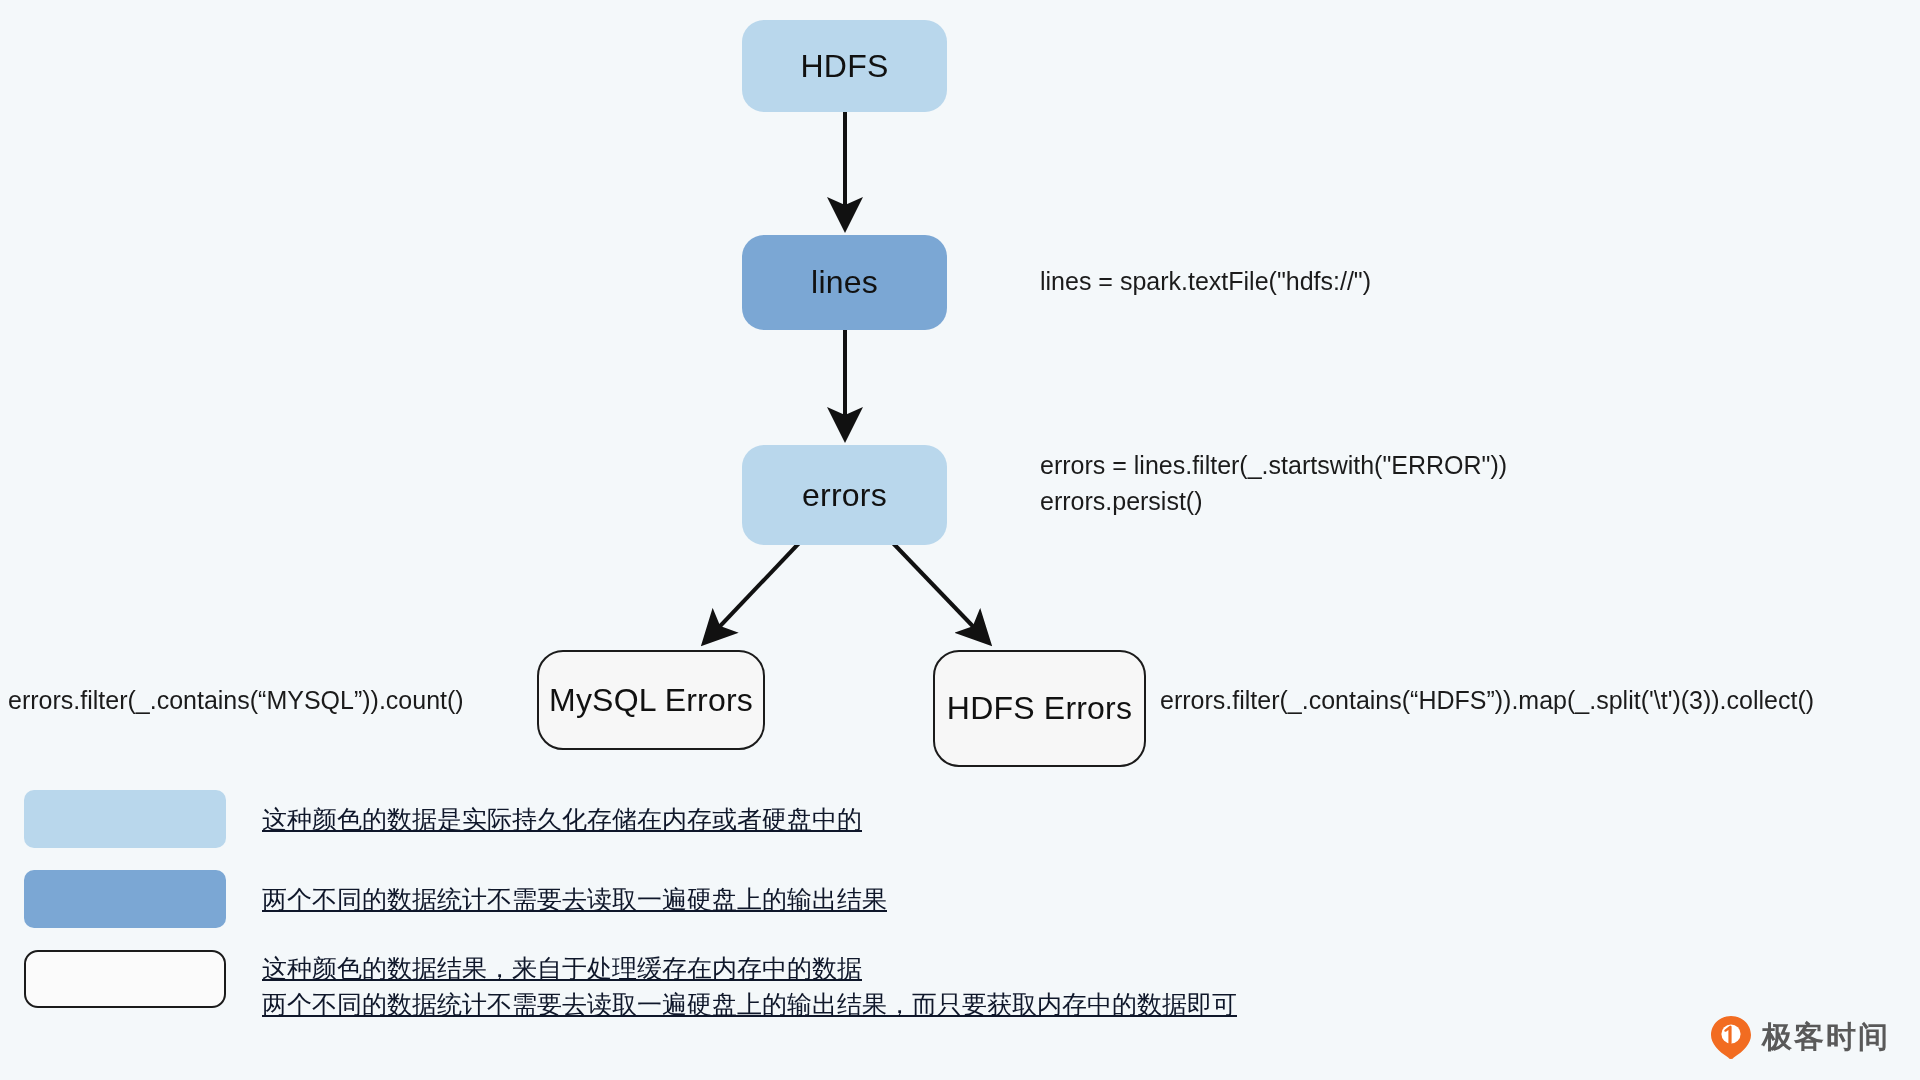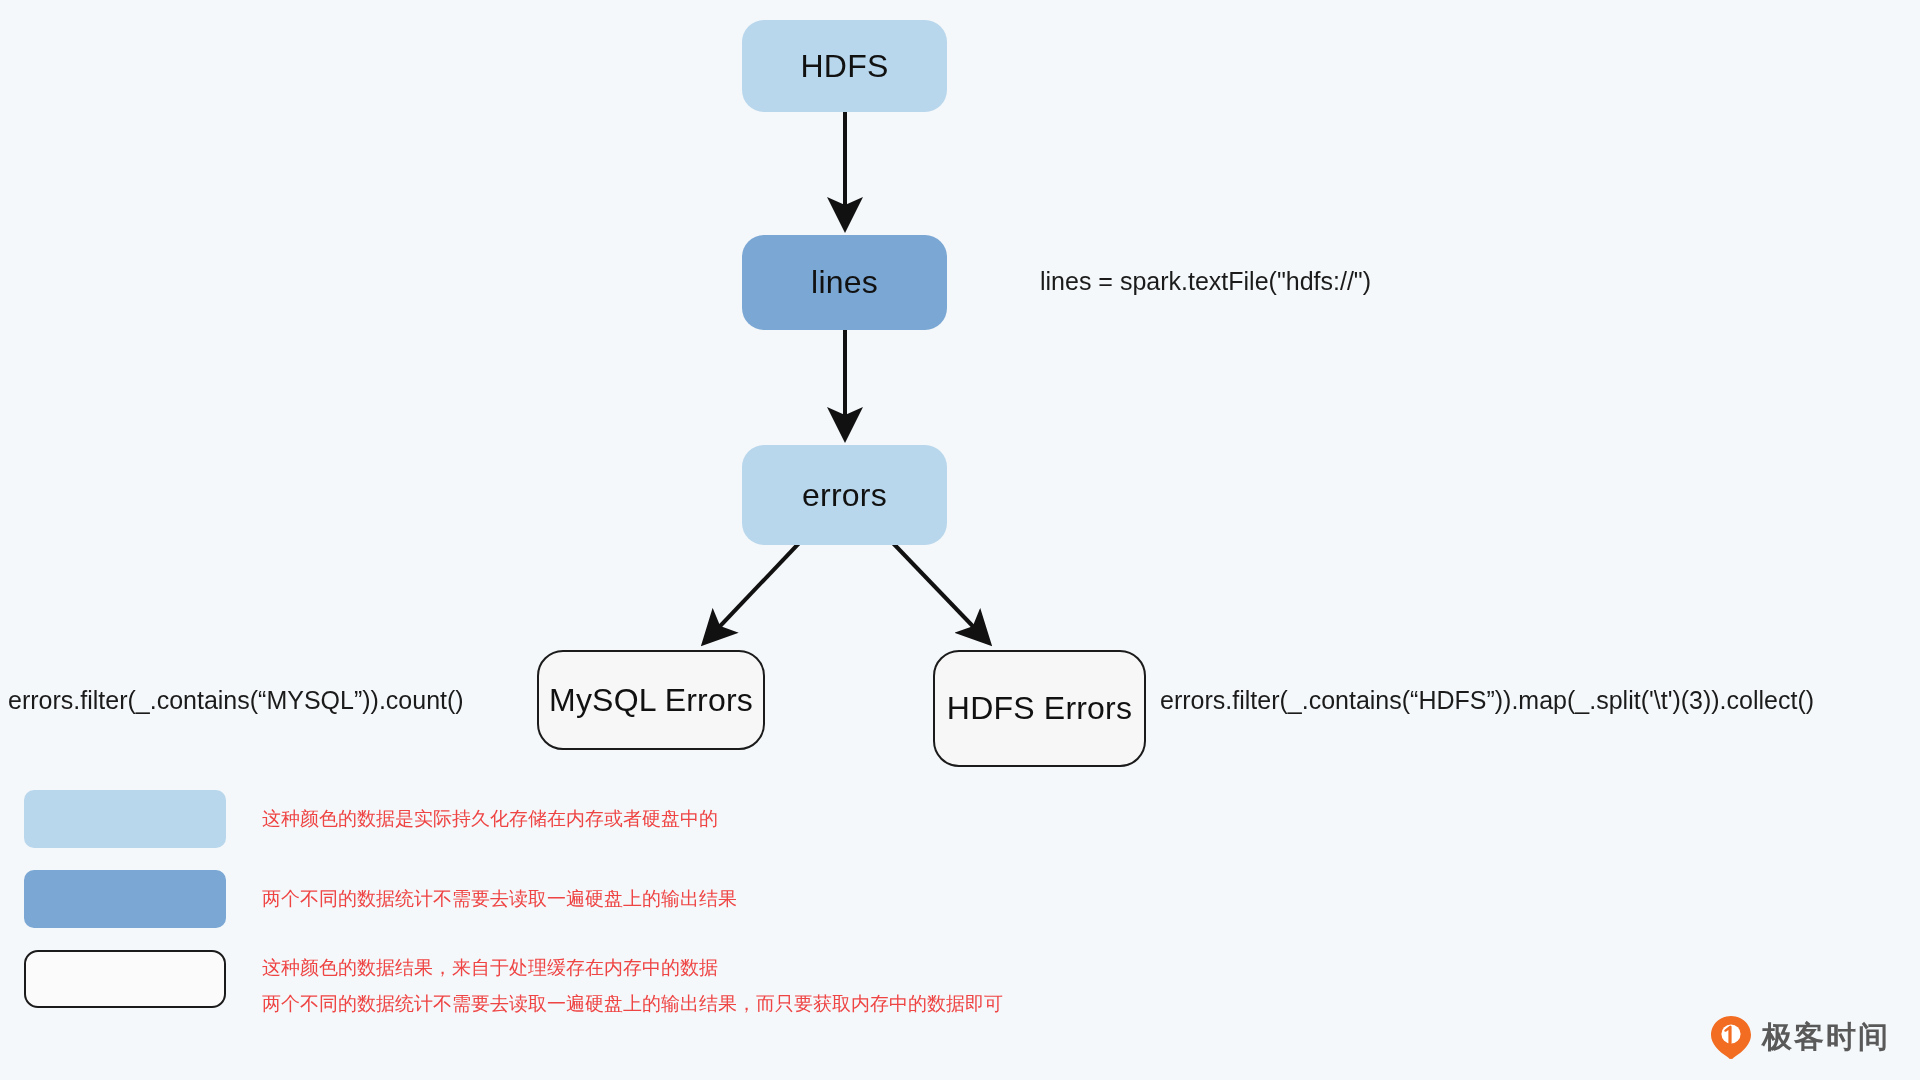--- a/index.html
+++ b/index.html
@@ -100,25 +100,26 @@
   }
   .legend-swatch.persisted { background: #b9d7ec; }
   .legend-swatch.transient { background: #7ba7d4; }
   .legend-swatch.result {
     background: #fbfbfb;
     border: 2.5px solid #1b1b1b;
     border-radius: 14px;
   }
   .legend-text {
     margin-left: 36px;
-    font-size: 19px;
+    font-size: 25px;
     line-height: 36px;
-    color: #ef4444;
+    color: #0f172a;
     align-self: center;
     white-space: pre-line;
+    text-decoration: underline;
   }
   .legend-row.tall .legend-text {
     align-self: center;
   }
 
   
   #brand {
     position: absolute;
     right: 30px;
     bottom: 20px;
@@ -172,20 +173,22 @@
   <div class="node result" id="node-mysql-errors">
     <span>MySQL Errors</span>
   </div>
 
   <div class="node result" id="node-hdfs-errors">
     <span>HDFS Errors</span>
   </div>
 
   <div class="code-note" id="code-lines">lines = spark.textFile("hdfs://")</div>
 
+  <div class="code-note" id="code-errors">errors = lines.filter(_.startswith("ERROR"))
+errors.persist()</div>
 
   <div class="code-note" id="code-mysql">errors.filter(_.contains(“MYSQL”)).count()</div>
 
   <div class="code-note" id="code-hdfs">errors.filter(_.contains(“HDFS”)).map(_.split('\t')(3)).collect()</div>
 
   <div id="legend">
     <div class="legend-row">
       <div class="legend-swatch persisted"></div>
       <div class="legend-text">这种颜色的数据是实际持久化存储在内存或者硬盘中的</div>
     </div>

